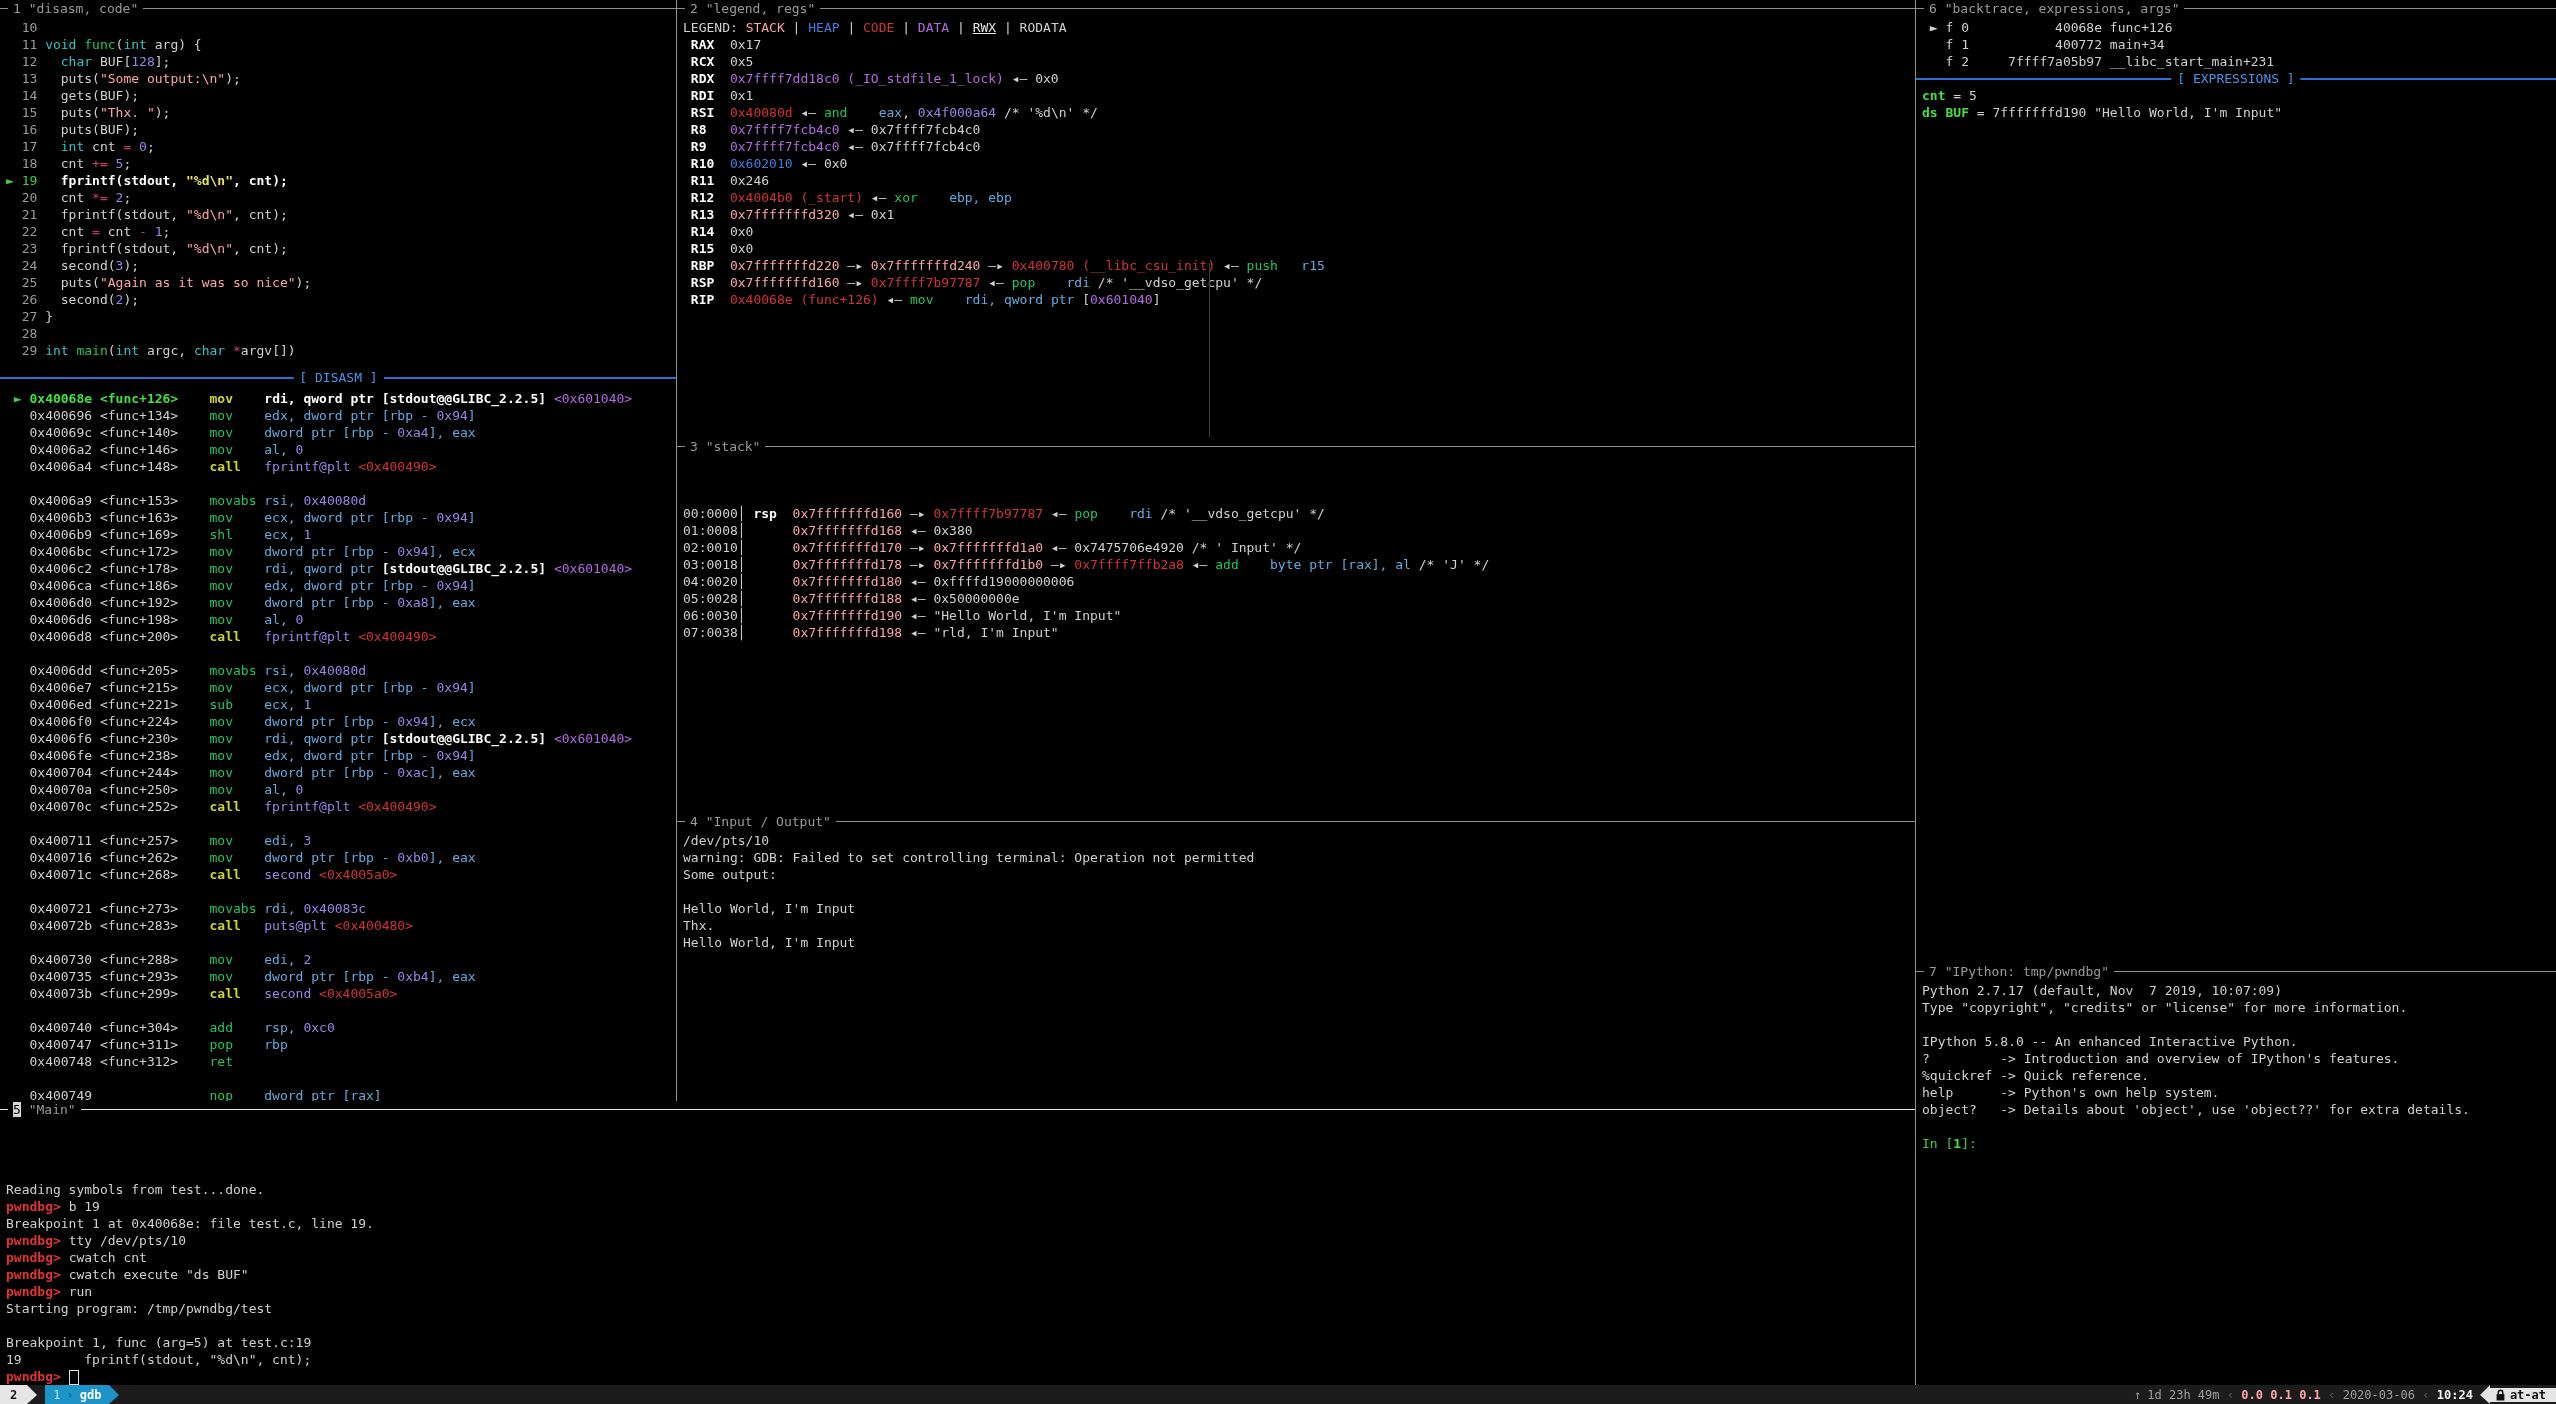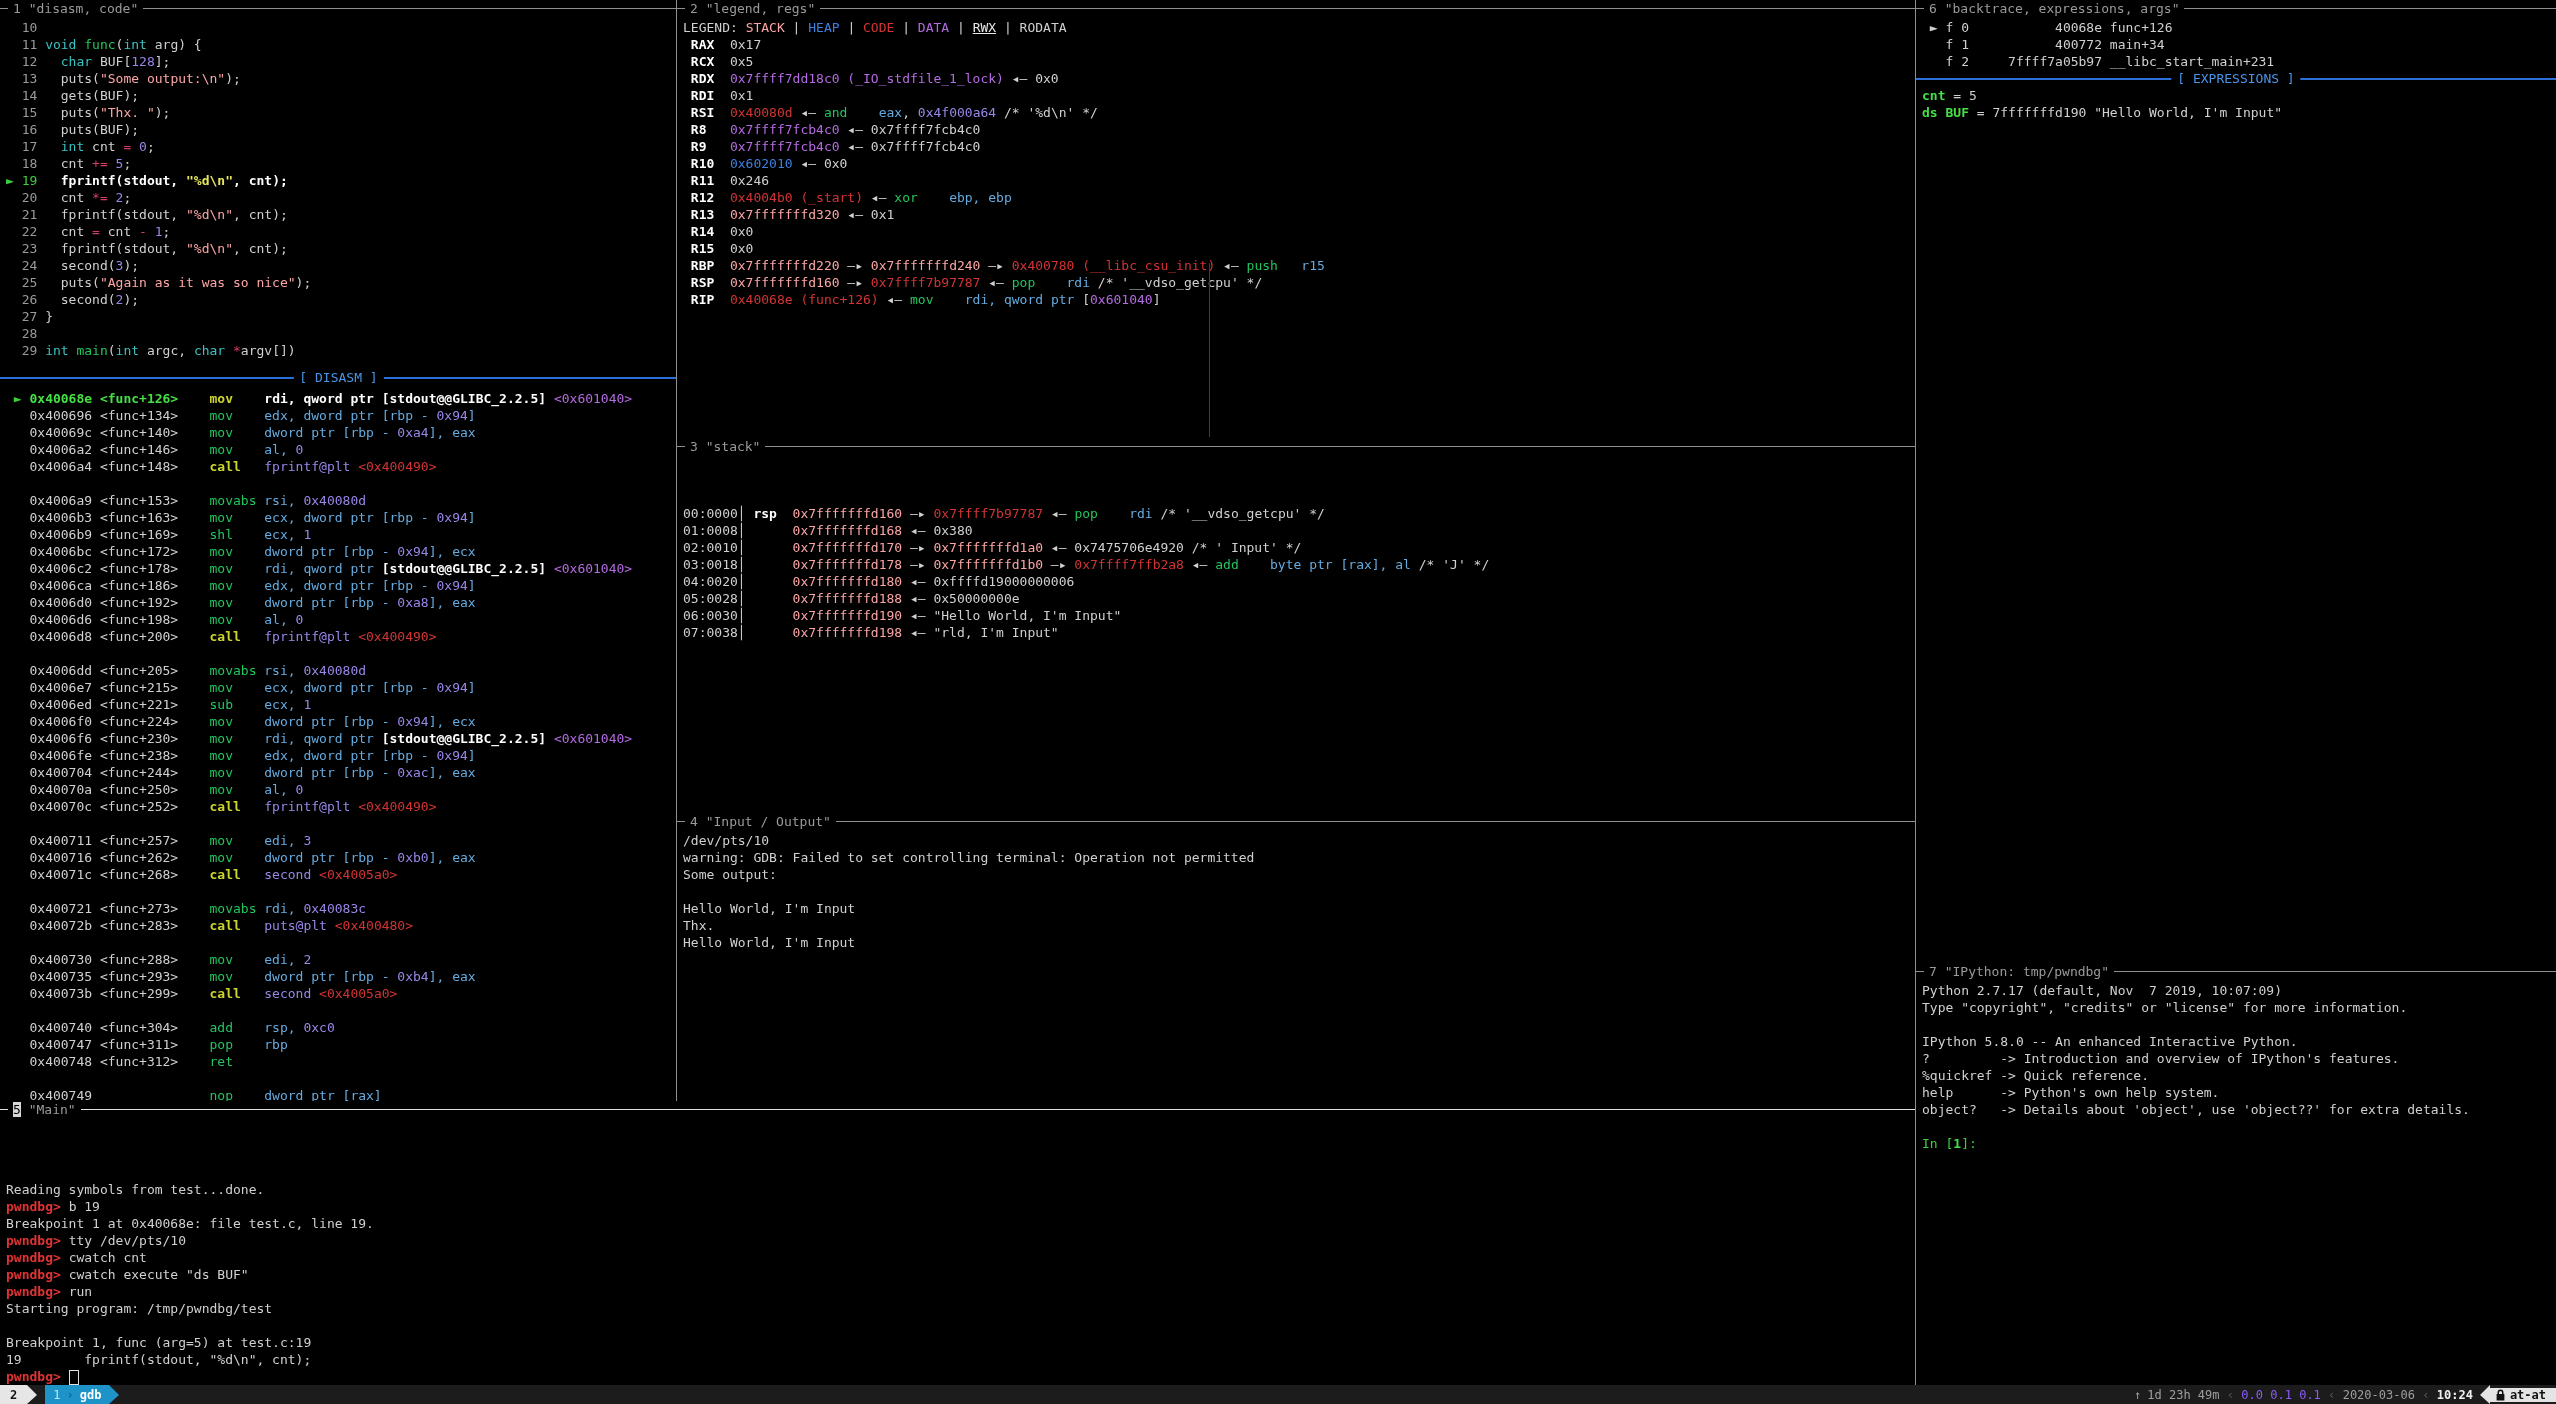--- a/index.html
+++ b/index.html
@@ -38,21 +38,21 @@
   .arr{width:0;height:0;border-top:10px solid transparent;border-bottom:9px solid transparent;}
   .arr.from-session{border-left:10px solid #e6e6e6;}
   .gap{width:8px;}
   .seg-window{background:#1d93c7;color:#fff;}
   .seg-window .idx{color:#bfe6f5;margin-right:6px;}
   .seg-window .chev{color:#0e6a94;margin-right:6px;font-weight:bold;}
   .seg-window .wname{font-weight:bold;}
   .arr.from-window{border-left:10px solid #1d93c7;}
   .sb-right{margin-left:auto;display:flex;align-items:center;color:#9e9e9e;}
   .sb-right .sep{color:#555;margin:0 7px;font-size:13px;}
-  .sb-load{color:#8b5cf6;font-weight:normal;}
+  .sb-load{color:#fca5a5;font-weight:bold;}
   .sb-time{color:#f0f0f0;font-weight:bold;}
   .arr.to-host{border-top:10px solid transparent;border-bottom:9px solid transparent;border-right:10px solid #e4e4e4;margin-left:7px;}
   .seg-host{background:#e4e4e4;color:#111;font-weight:bold;padding:0 10px 0 6px;display:flex;align-items:center;gap:5px;}
 </style>
 </head>
 <body>
 
 <div class="screen">
 
   <div class="pane" style="left:0;top:0;width:677px;height:1101px;">

